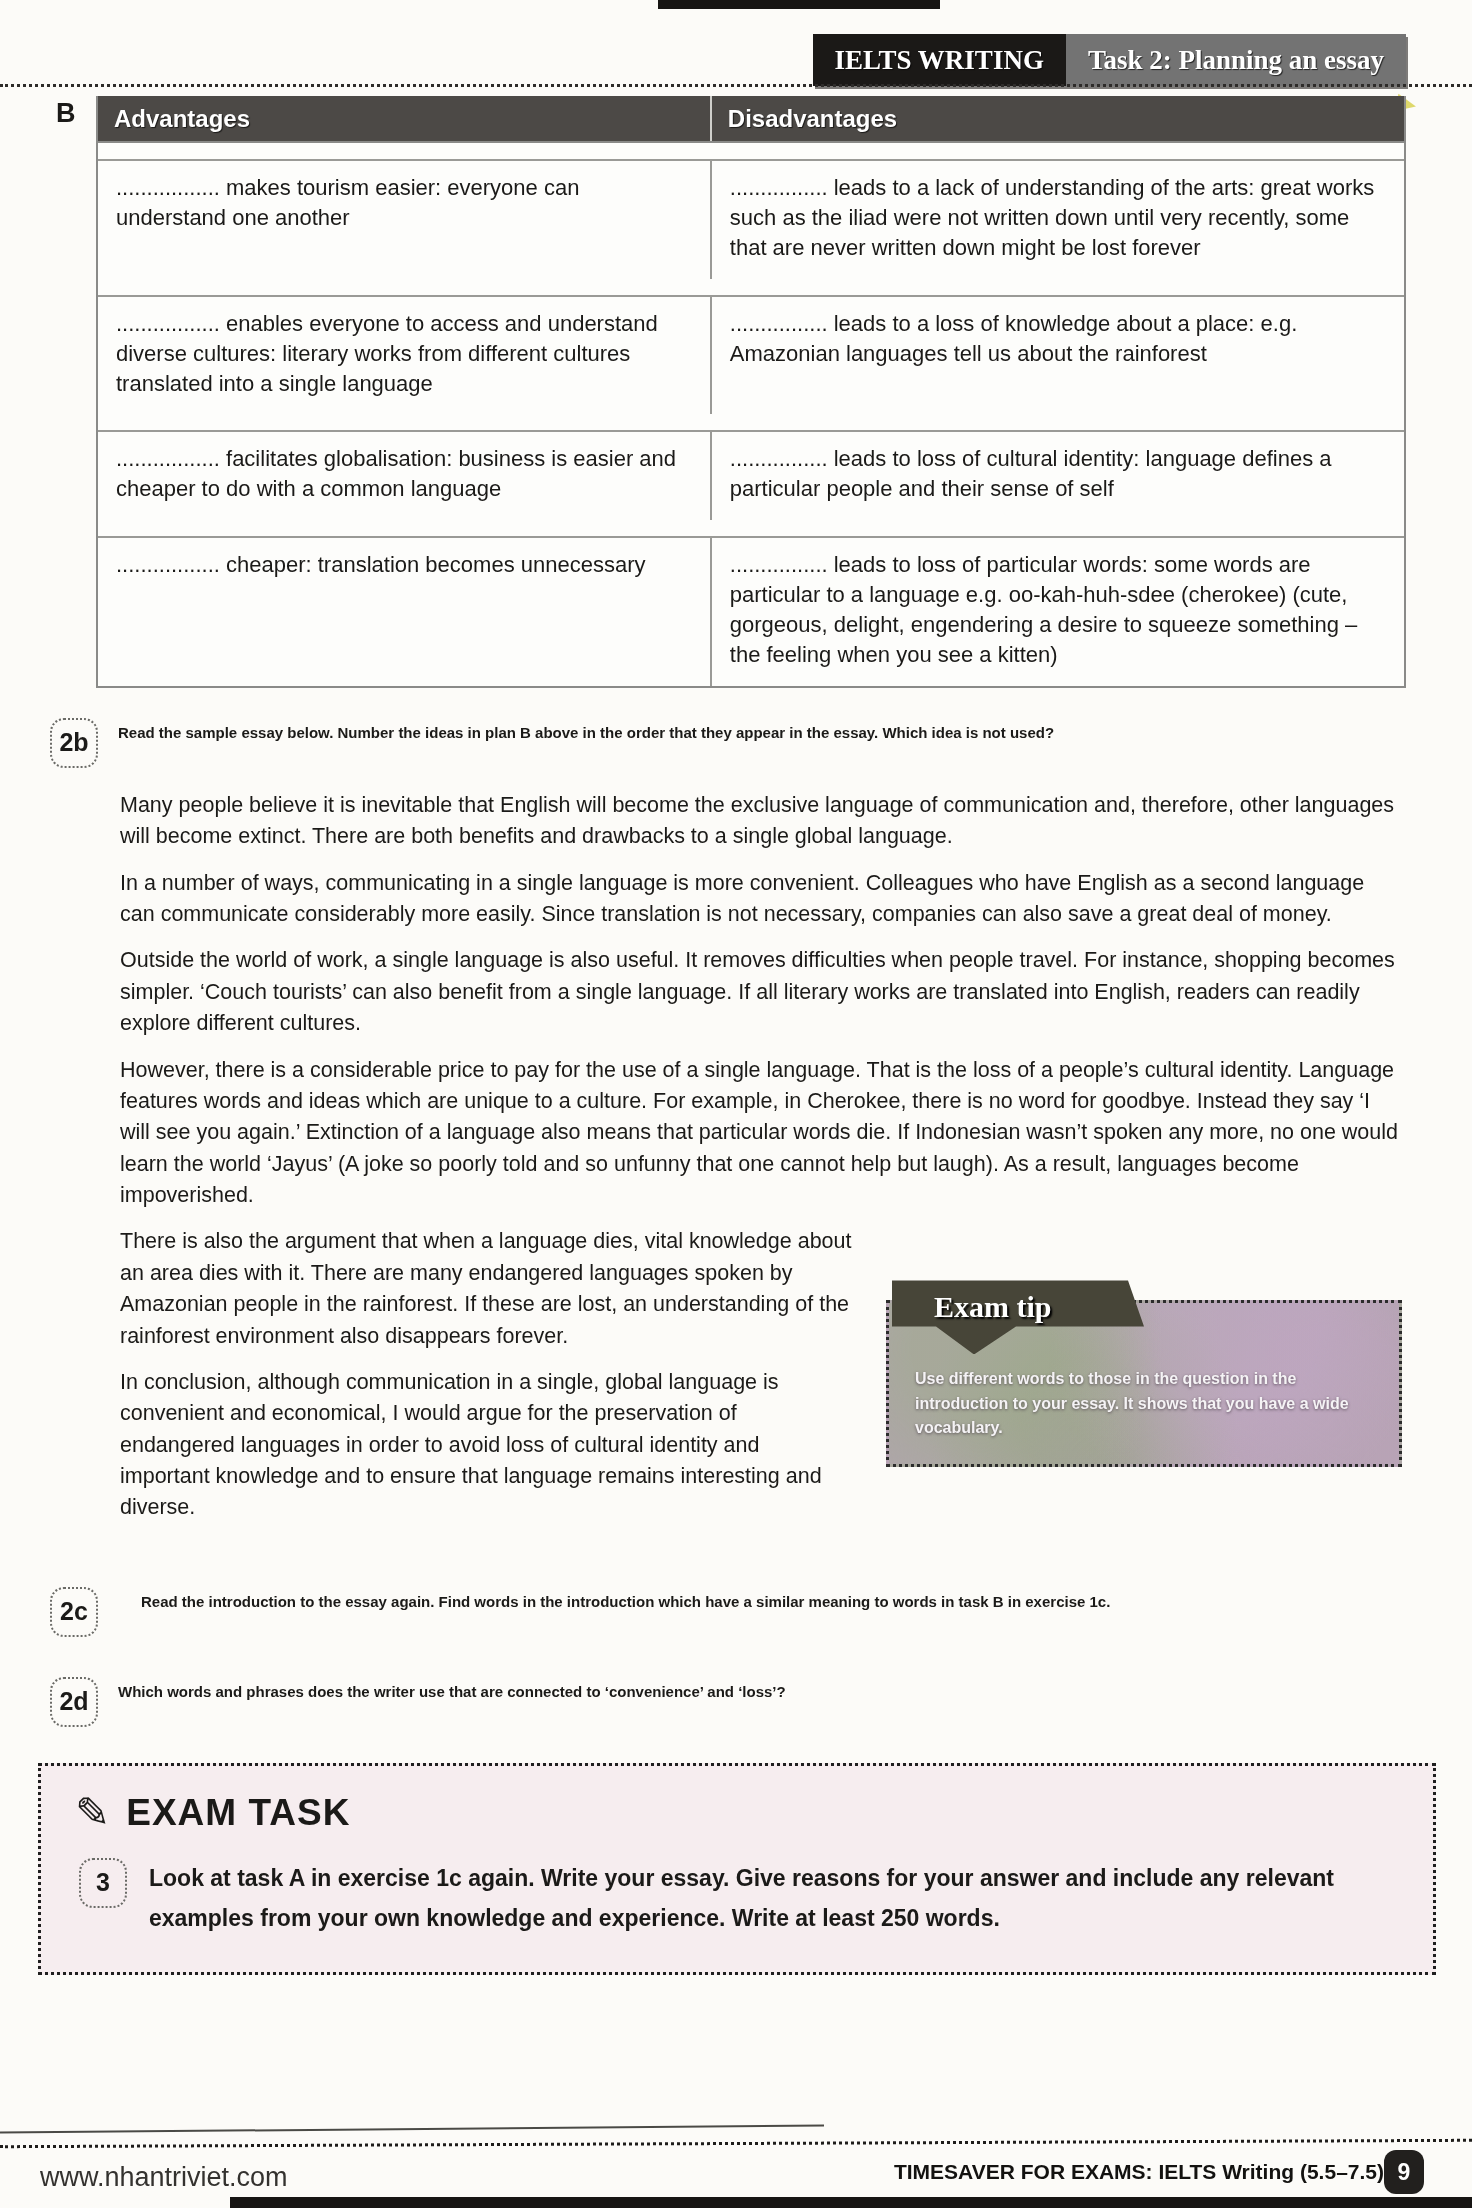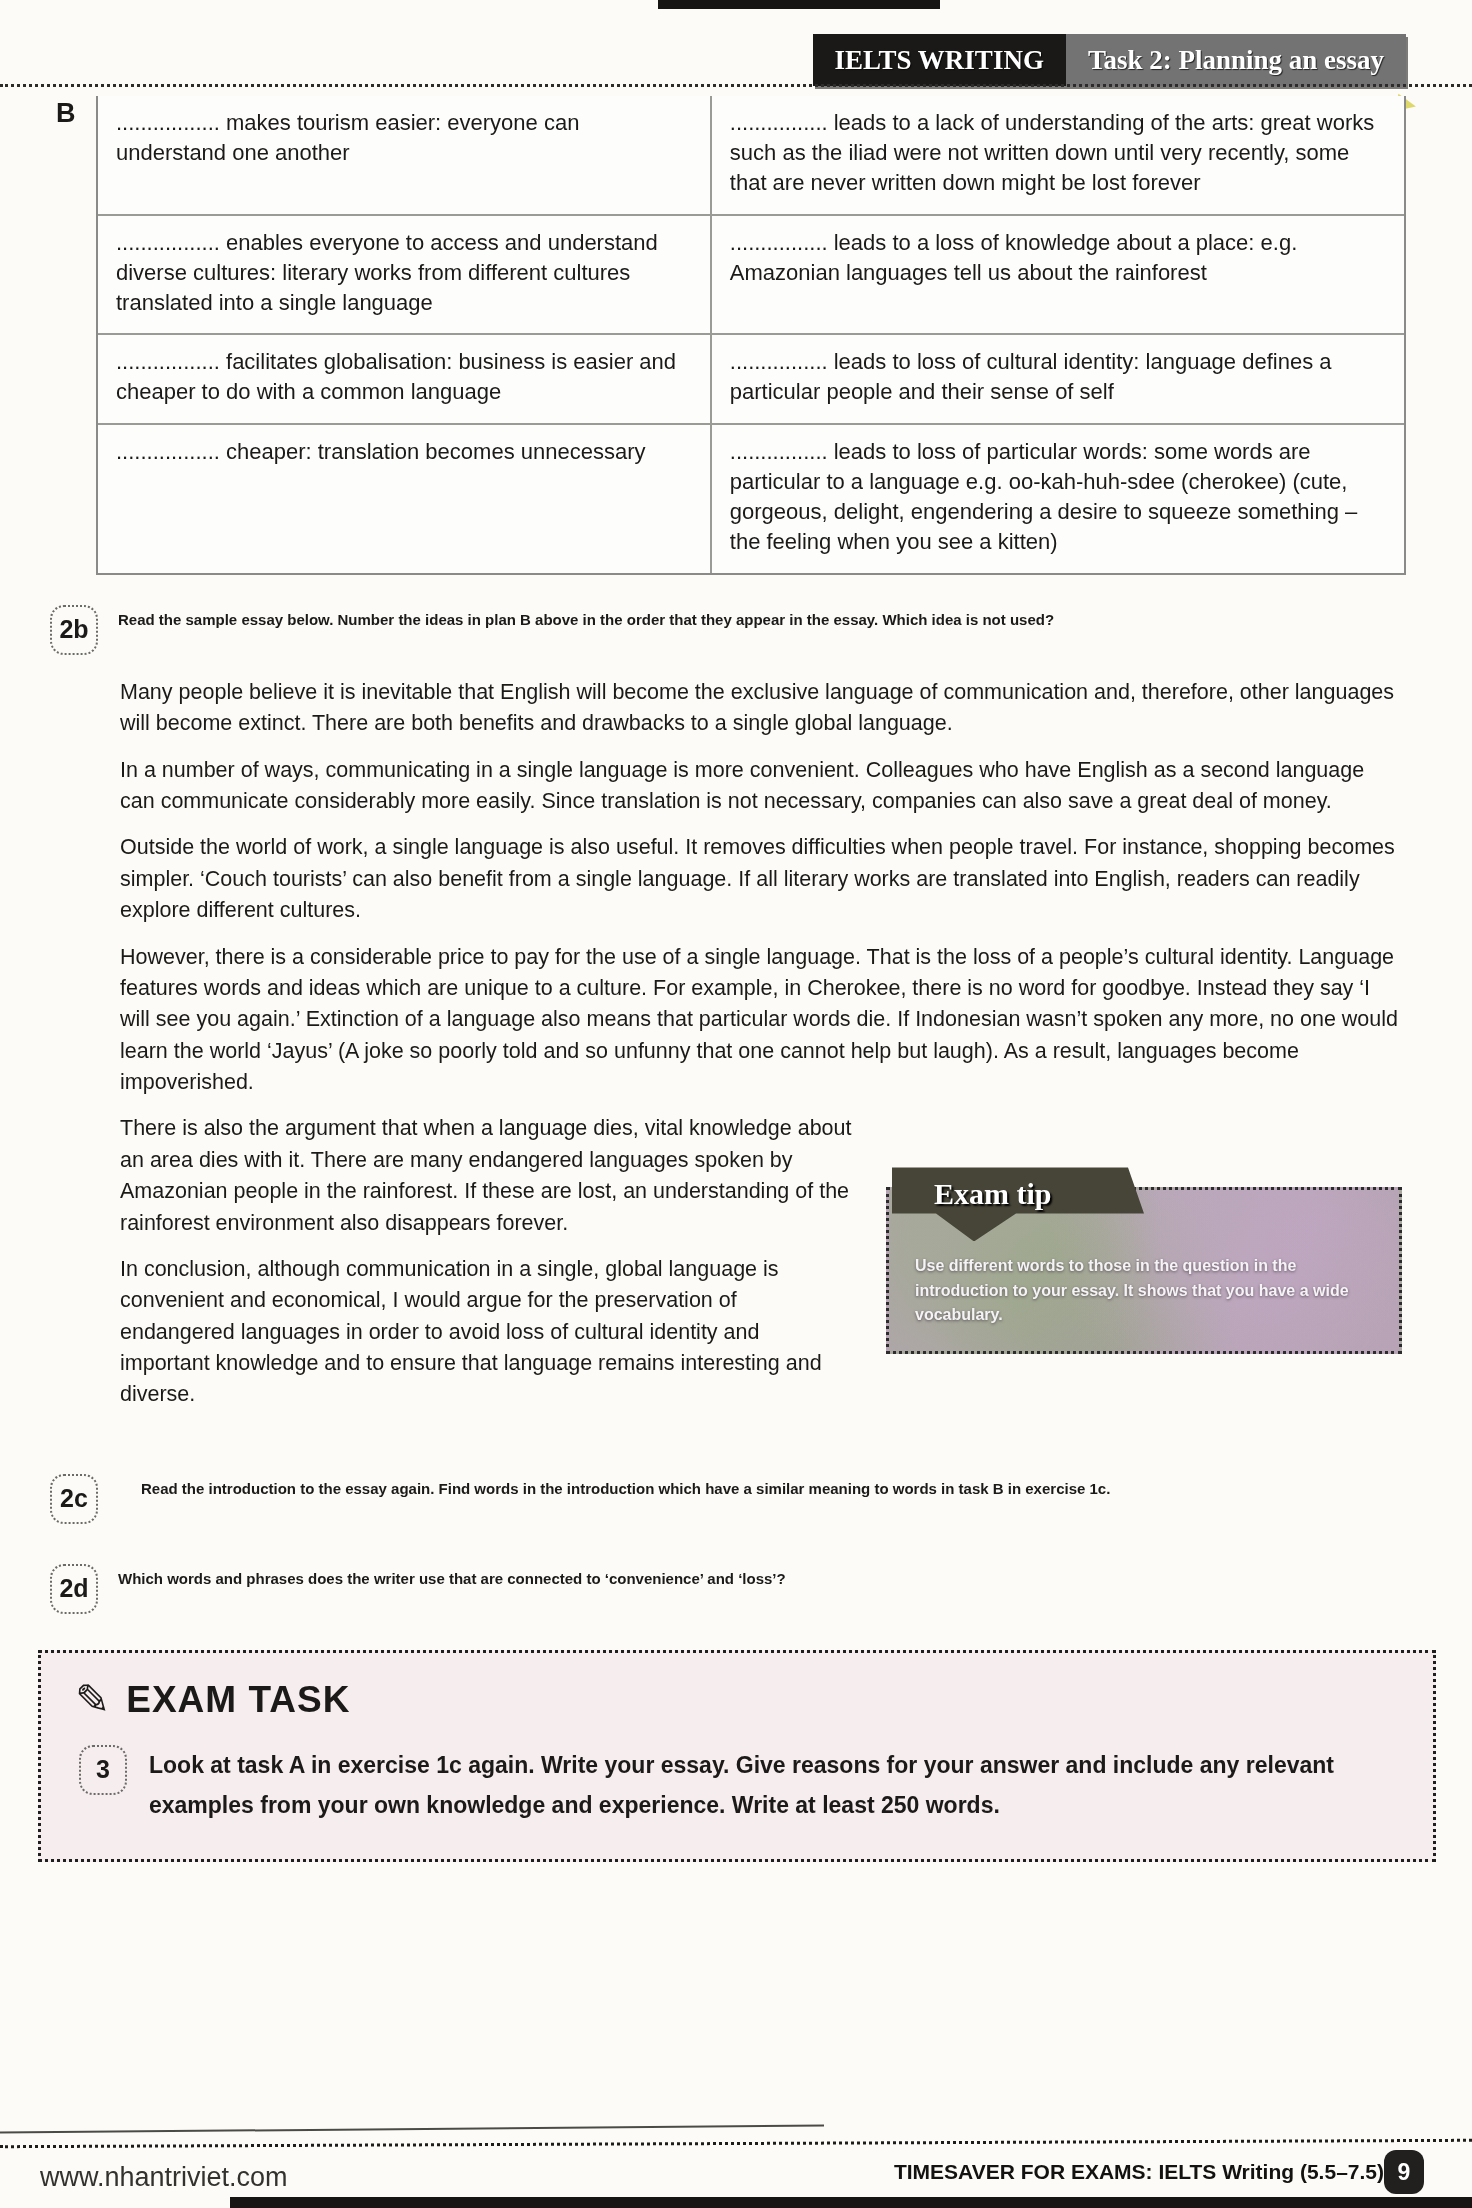--- a/index.html
+++ b/index.html
@@ -49,21 +49,21 @@
   .plan { display: flex; margin: 0 66px 0 56px; }
   .plan-label { width: 40px; font-weight: bold; font-size: 27px; padding-top: 2px; }
   .plan-table { flex: 1; border: 2px solid #8a8a88; border-top: none; background: #fdfdfb; }
   .pt-head { display: flex; background: #4c4946; border-bottom: 2px solid #8a8a88; }
   .pt-head-cell {
     color: #fff; font-weight: bold; font-size: 24px; padding: 9px 16px 8px;
     text-shadow: 1px 1px 1px rgba(0,0,0,.65);
   }
   .pt-head-cell.adv { width: 47%; border-right: 2px solid #cfcfcb; }
   .pt-head-cell.dis { flex: 1; }
-  .pt-row { display: flex; border-top: 2px solid #9a9a96; }
+  .pt-row { display: flex; border-top: 2px solid #9a9a96; margin-top: 16px; }
   .pt-row:first-of-type { border-top: none; }
   .pt-cell { padding: 12px 18px 16px; font-size: 22px; line-height: 1.36; }
   .pt-cell.adv { width: 47%; border-right: 2px solid #9a9a96; }
   .pt-cell.dis { flex: 1; }
 
   
   .ex { display: flex; margin: 28px 60px 0 50px; gap: 20px; align-items: flex-start; }
   .ex-badge {
     flex: 0 0 auto; width: 48px; height: 50px;
     border: 2px dotted #6a6a66; border-radius: 14px;
@@ -136,20 +136,24 @@
     <div class="hb-gray">Task 2: Planning an essay</div>
   </div>
   <div class="top-dotline"></div>
   <div class="corner-arrow"></div>
 
   <div class="content">
 
     <div class="plan">
       <div class="plan-label">B</div>
       <div class="plan-table">
+        <div class="pt-head">
+          <div class="pt-head-cell adv">Advantages</div>
+          <div class="pt-head-cell dis">Disadvantages</div>
+        </div>
         <div class="pt-row">
           <div class="pt-cell adv">................. makes tourism easier: everyone can understand one another</div>
           <div class="pt-cell dis">................ leads to a lack of understanding of the arts: great works such as the iliad were not written down until very recently, some that are never written down might be lost forever</div>
         </div>
         <div class="pt-row">
           <div class="pt-cell adv">................. enables everyone to access and understand diverse cultures: literary works from different cultures translated into a single language</div>
           <div class="pt-cell dis">................ leads to a loss of knowledge about a place: e.g. Amazonian languages tell us about the rainforest</div>
         </div>
         <div class="pt-row">
           <div class="pt-cell adv">................. facilitates globalisation: business is easier and cheaper to do with a common language</div>

